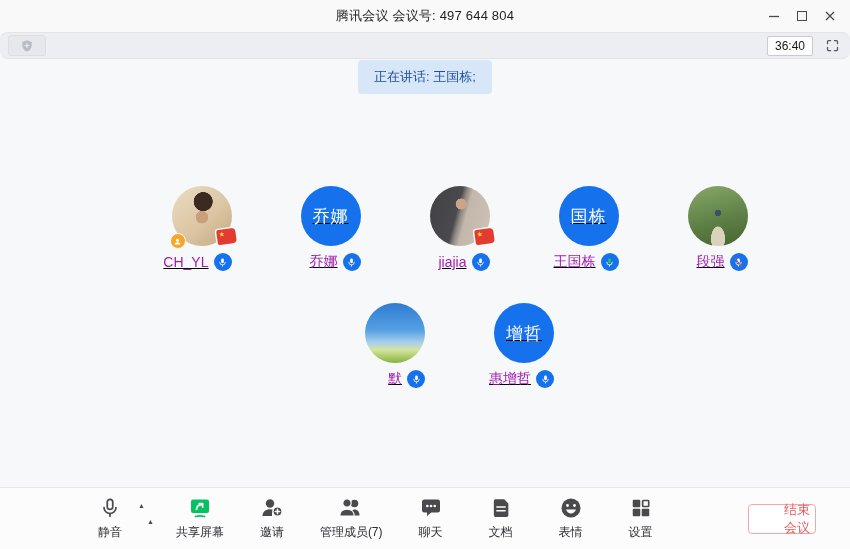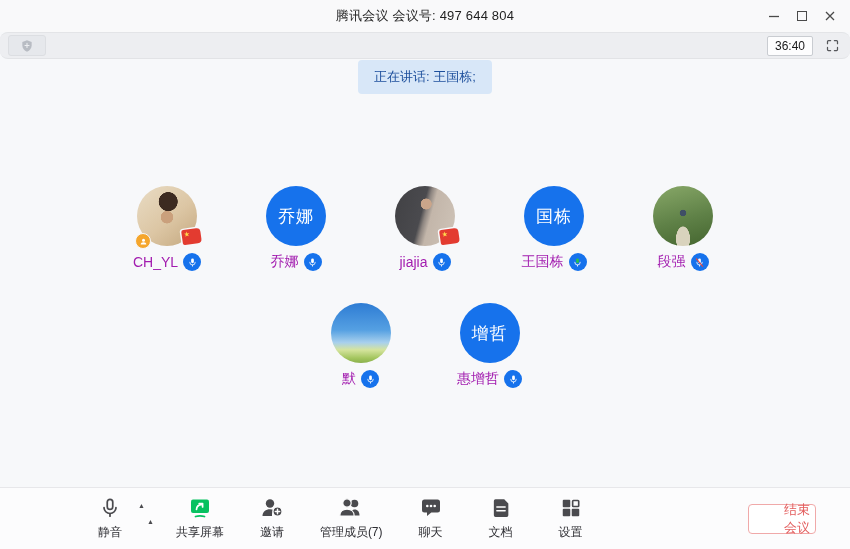--- a/index.html
+++ b/index.html
@@ -21,21 +21,21 @@
   .timer-box { min-width:46px; height:20px; background:#fdfdfe; border:1px solid #c9ccd1; border-radius:2px; display:flex; align-items:center; justify-content:center; font-size:12px; color:#19191a; padding:0 5px; }
   .fs-btn { width:20px; height:20px; display:flex; align-items:center; justify-content:center; }
 
   
   .main { flex:1 1 auto; background:#f7f8fa; display:flex; flex-direction:column; align-items:center; }
   .banner { margin-top:1px; background:#d8e7f8; color:#1d4f9c; font-size:13px; padding:8px 16px; border-radius:4px; }
 
   .grid { margin-top:92px; display:flex; flex-direction:column; }
   .prow { display:flex; justify-content:center; }
   .prow2 { margin-top:32px; }
-  .pcell { width:129px; display:flex; flex-direction:column; align-items:center; }
+  .pcell { width:129px; display:flex; flex-direction:column; align-items:flex-end;text-decoration:underline; }
   .avatar { width:60px; height:60px; border-radius:50%; position:relative; flex:0 0 auto; }
   .avatar-initials { background:#1672ec; color:#ffffff; display:flex; align-items:center; justify-content:center; font-size:17px; letter-spacing:1px; }
   .ph-portrait { background:
       radial-gradient(circle at 52% 26%, #3c2a20 0%, #3c2a20 17%, rgba(60,42,32,0) 18%),
       radial-gradient(circle at 50% 52%, #caa07c 0%, #caa07c 14%, rgba(202,160,124,0) 15%),
       linear-gradient(140deg, #e9dcc4 0%, #dcc6a4 55%, #c4a87f 100%); }
   .ph-child { background:
       radial-gradient(circle at 52% 30%, #caa58a 0%, #caa58a 10%, rgba(0,0,0,0) 11%),
       linear-gradient(105deg, #414144 0%, #4a4a4e 44%, #8d8580 50%, #c3b6aa 58%, #cfc4b8 100%); }
   .ph-garden { background:
@@ -298,20 +298,31 @@
     <div class="tool-item">
       <div class="tool-icon">
         <svg width="22" height="24" viewBox="0 0 24 24">
             <path d="M6 2.5h9.5L20 7v13a1.8 1.8 0 0 1-1.8 1.8H6A1.8 1.8 0 0 1 4.2 20V4.3A1.8 1.8 0 0 1 6 2.5z" fill="#4a4a4e"></path>
             <path d="M7.5 11h9M7.5 15h9" stroke="#ffffff" stroke-width="1.7" stroke-linecap="round"></path>
           </svg>
       </div>
       <span class="tool-label">文档</span>
     </div>
 
+    <div class="tool-item">
+      <div class="tool-icon">
+        <svg width="24" height="24" viewBox="0 0 24 24">
+            <circle cx="12" cy="12" r="9.5" fill="#4a4a4e"></circle>
+            <circle cx="8.5" cy="9.5" r="1.4" fill="#ffffff"></circle>
+            <circle cx="15.5" cy="9.5" r="1.4" fill="#ffffff"></circle>
+            <path d="M7 13.5c1.1 2.6 2.9 3.9 5 3.9s3.9-1.3 5-3.9z" fill="#ffffff"></path>
+          </svg>
+      </div>
+      <span class="tool-label">表情</span>
+    </div>
 
     <div class="tool-item">
       <div class="tool-icon">
         <svg width="22" height="22" viewBox="0 0 24 24">
             <rect x="3" y="3" width="8.2" height="8.2" rx="1" fill="#4a4a4e"></rect>
             <rect x="13.8" y="3.8" width="6.6" height="6.6" rx="0.8" fill="none" stroke="#4a4a4e" stroke-width="1.8"></rect>
             <rect x="3" y="12.8" width="8.2" height="8.2" rx="1" fill="#4a4a4e"></rect>
             <rect x="12.8" y="12.8" width="8.2" height="8.2" rx="1" fill="#4a4a4e"></rect>
           </svg>
       </div>

